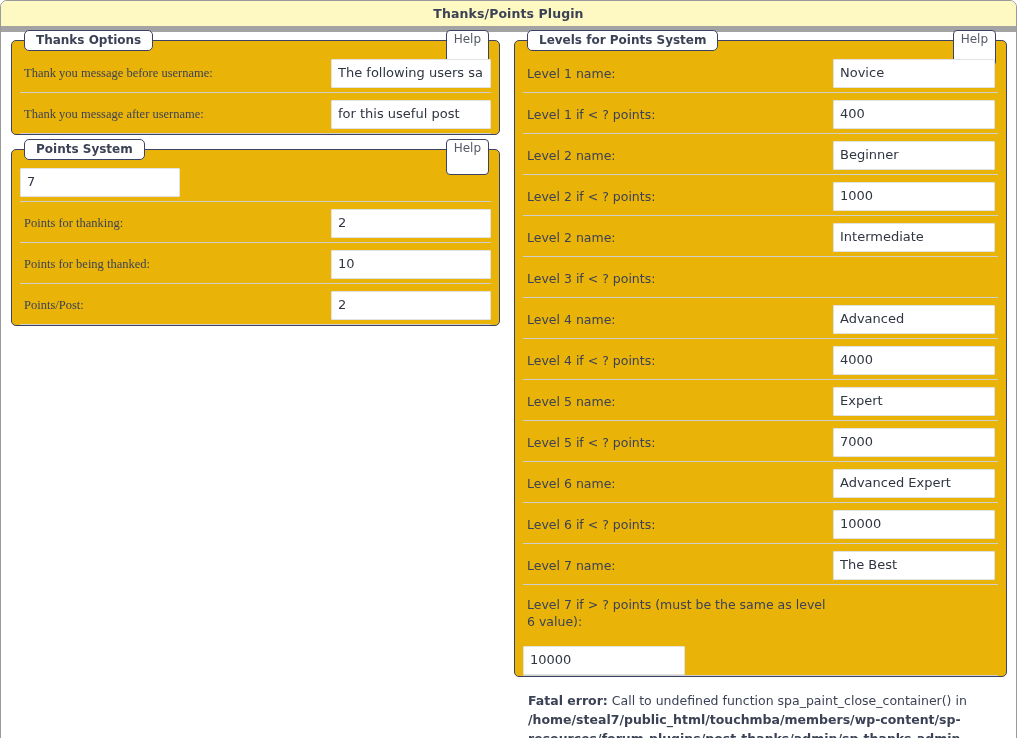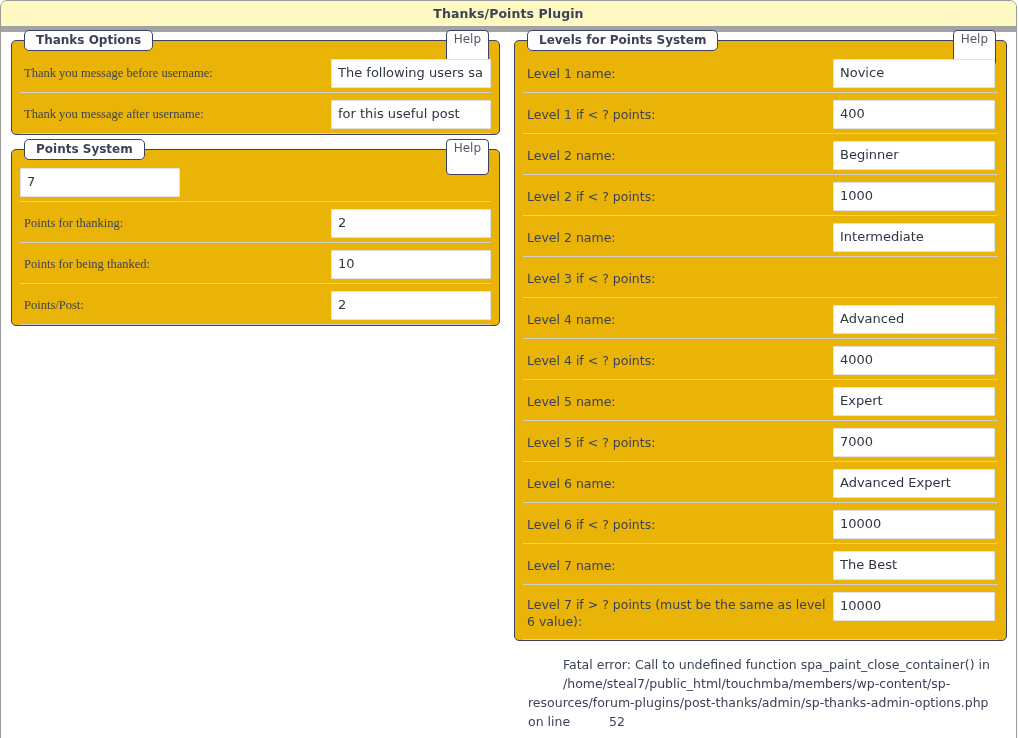--- a/index.html
+++ b/index.html
@@ -141,31 +141,31 @@
     outline: none;
     line-height: 16px;
   }
   .col-left  .txt { width: 160px; }
   .col-right .txt { width: 162px; }
 
   .col-left .row-label  { max-width: 310px; font-family: Liberation Serif, serif; }
   .col-right .row-label { max-width: 300px; }
 
   
-  .row.tall { min-height: 52px; }
+  .row.tall { min-height: 52px; flex-direction: column; }
   .row.tall .row-label { padding-top: 11px; padding-bottom: 9px; }
 
   
   .fatal {
     margin: 8px 14px 0 14px;
     font-size: 12.5px;
     line-height: 19px;
     color: #3c4256;
   }
-  .fatal b { font-weight: normal; margin-left: 35px; }
+  .fatal b { font-weight: bold; }
 </style>
 </head>
 <body>
 
 <div class="window">
 
   <div class="titlebar">
     <span class="titlebar-text">Thanks/Points Plugin</span>
   </div>
 

